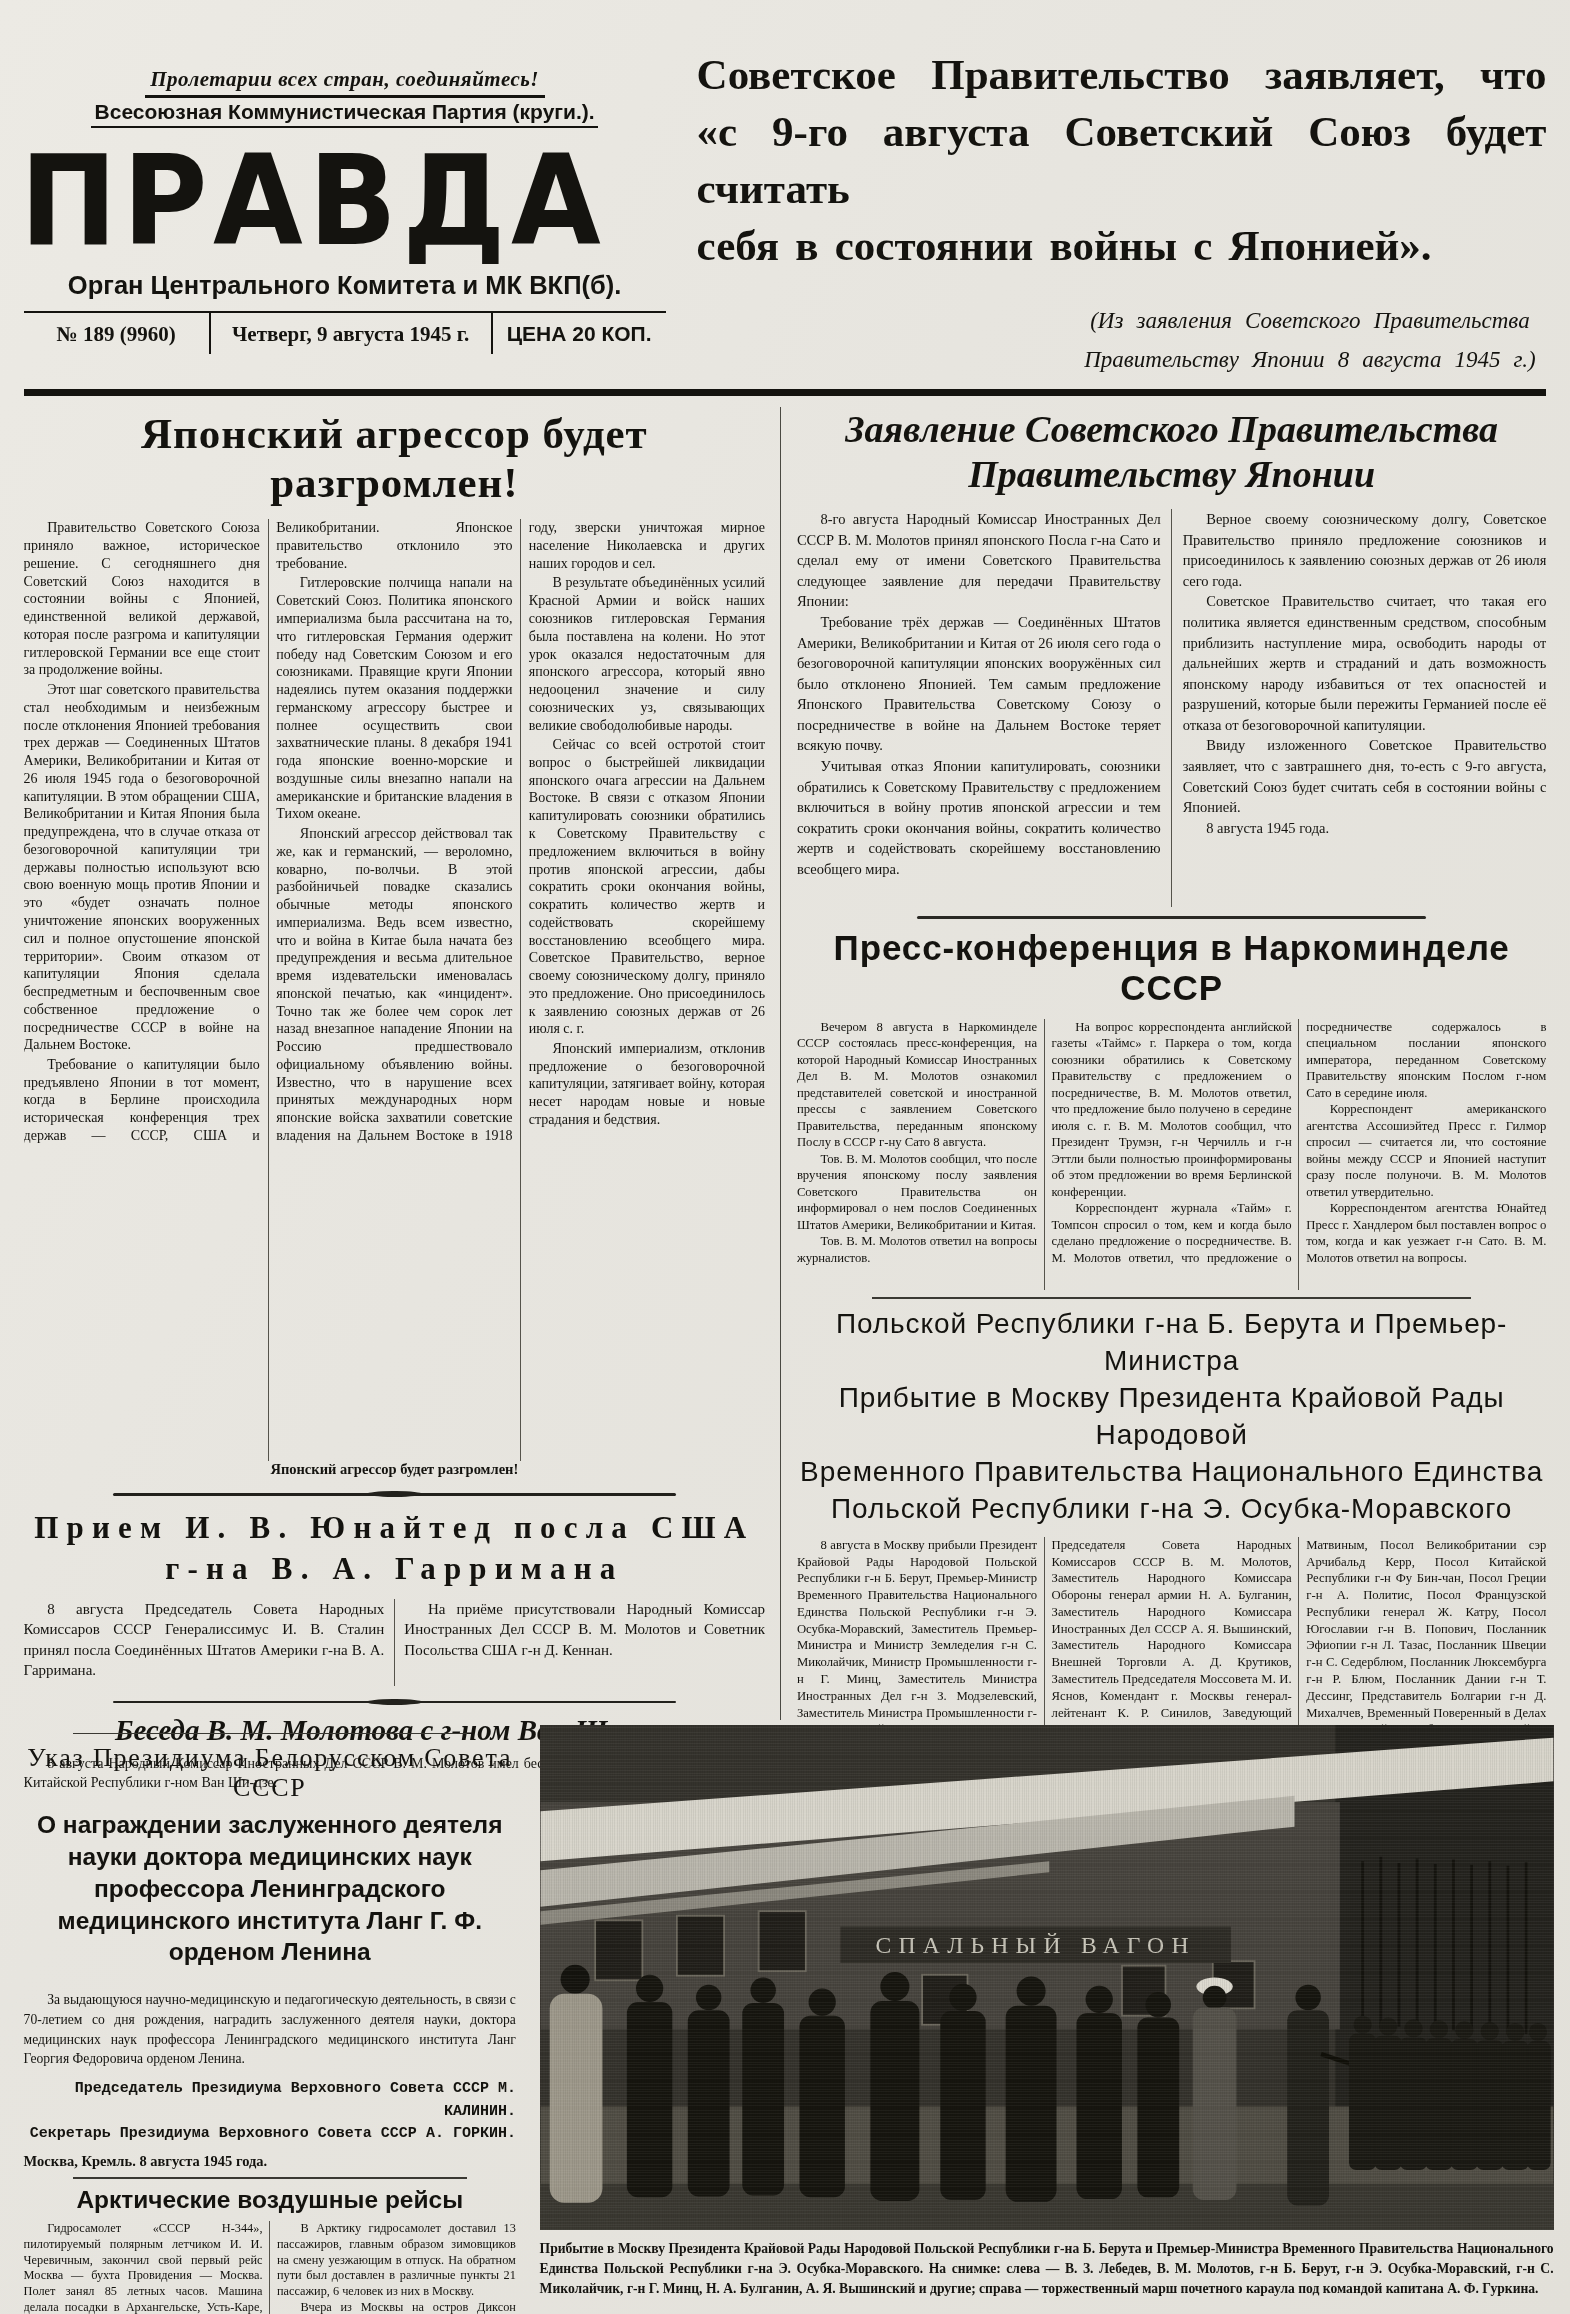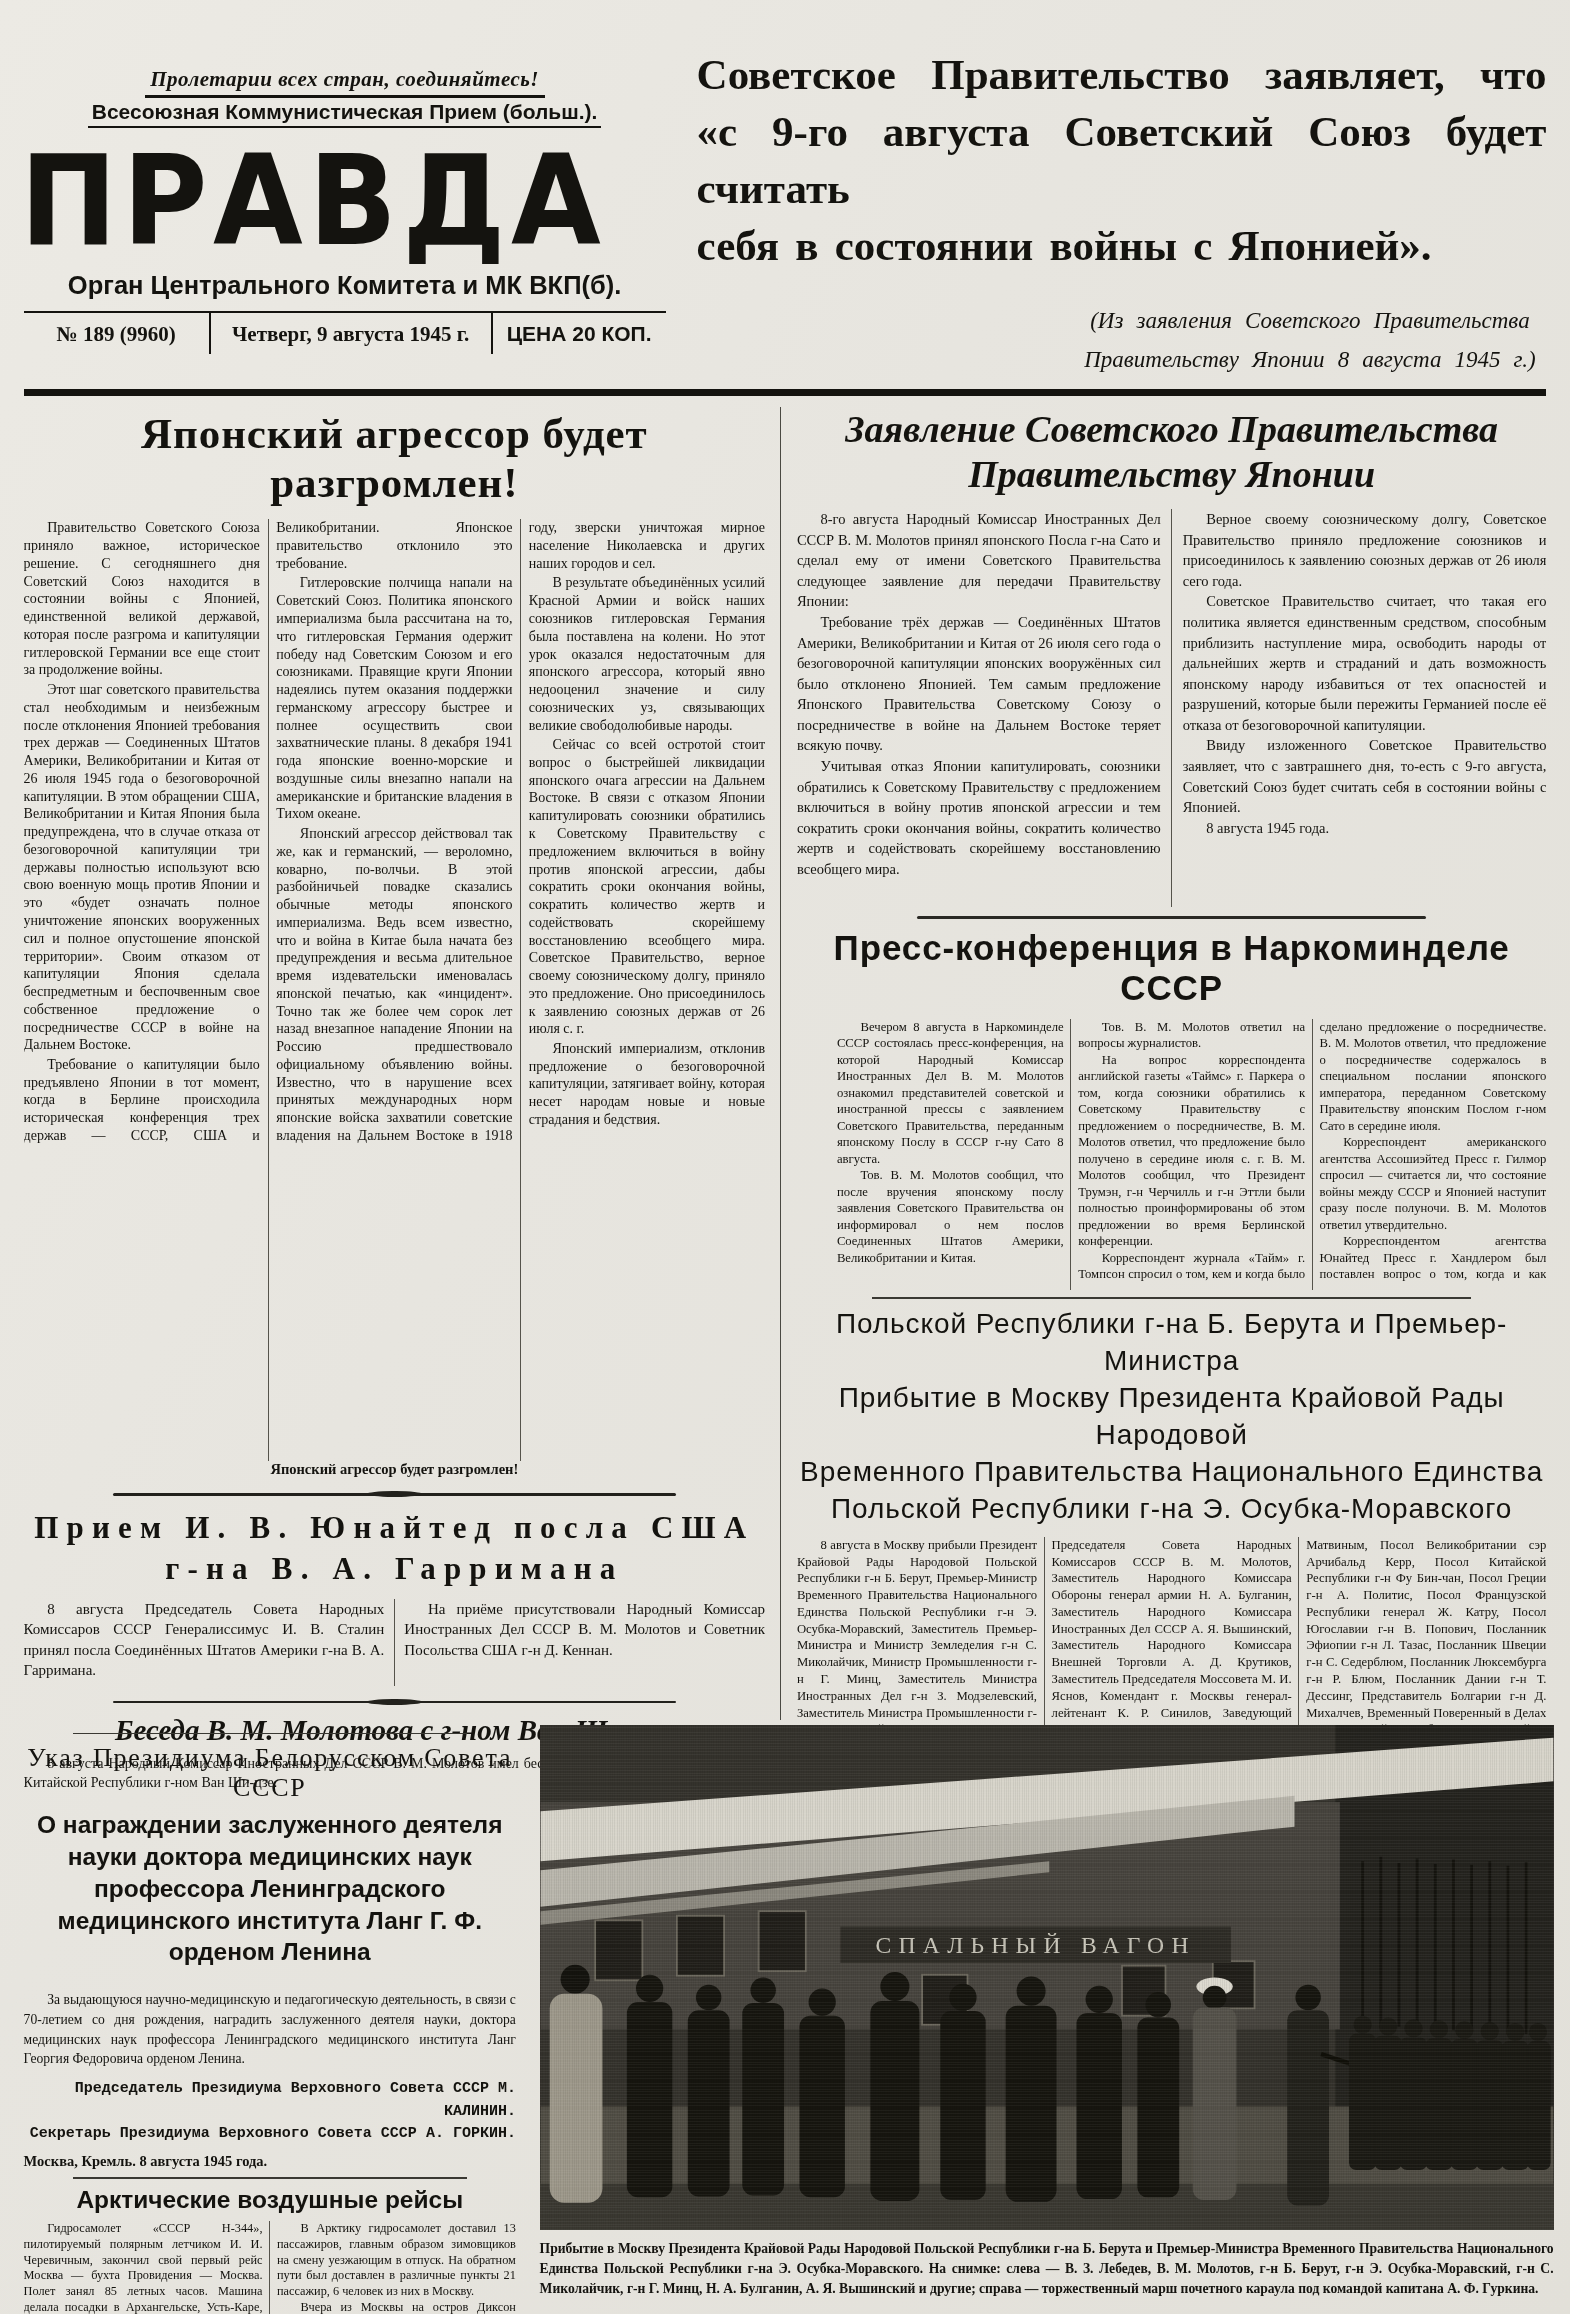--- a/index.html
+++ b/index.html
@@ -58,21 +58,21 @@
     height:87px; overflow:hidden; font-size:15px; line-height:1.35;}
   .conversation-title { text-align:center; font-weight:bold; font-style:italic; font-size:29px; margin:7.3px 0 7.3px;}
   .conversation-body { font-size:14px; line-height:1.35; height:47px; overflow:hidden;}
   
   .statement-title { text-align:center; font-weight:bold; font-style:italic; font-size:38px; line-height:1.2; margin-bottom:11px;}
   .statement-body { column-count:2; column-gap:22px; column-rule:0.9px solid #55534b;
     height:398px; overflow:hidden; font-size:14.5px; line-height:1.42;}
   .press-title { text-align:center; font-family:"Liberation Sans",sans-serif; font-weight:bold;
     font-size:35px; margin:5.5px 0 11px; letter-spacing:0.9px;}
   .press-body { column-count:3; column-gap:14.5px; column-rule:0.9px solid #55534b;
-    height:271px; overflow:hidden; font-size:12.7px; line-height:1.3;margin-left:40px;}
+    height:271px; overflow:hidden; font-size:12.7px; line-height:1.3;}
   .arrival-title { text-align:center; font-family:"Liberation Sans",sans-serif;
     font-size:28px; line-height:1.32; margin:7.3px 0 9px; letter-spacing:0.9px;}
   .arrival-body { column-count:3; column-gap:14.5px; column-rule:0.9px solid #55534b;
     height:313px; overflow:hidden; font-size:12.7px; line-height:1.32;}
   
   .rowB { display:flex; margin-top:5.5px; }
   .colNarrow { width:505px; flex:0 0 auto; padding-right:12.7px;}
   .colPhoto { flex:1; padding-left:11px;}
   .decree-kicker { text-align:center; font-size:26px; letter-spacing:1.8px; margin:9px 0 5.5px;}
   .decree-title { text-align:center; font-family:"Liberation Sans",sans-serif; font-weight:bold;
@@ -94,21 +94,21 @@
   .caption { margin-top:9px; font-weight:bold; font-size:13.6px; line-height:1.45; text-align:justify;}
 </style>
 </head>
 <body>
 
 <div class="page">
 
   <div class="header">
     <div class="masthead">
       <div class="slogan-wrap"><span class="slogan">Пролетарии всех стран, соединяйтесь!</span></div>
-      <div class="party-wrap"><span class="party">Всесоюзная Коммунистическая Прием (больш.).</span></div>
+      <div class="party-wrap"><span class="party">Всесоюзная Коммунистическая Партия (круги.).</span></div>
       <div class="logo">ПРАВДА</div>
       <div class="organ">Орган Центрального Комитета и МК ВКП(б).</div>
       <div class="issue-bar">
         <div class="issue-no">№ 189 (9960)</div>
         <div class="issue-date">Четверг, 9 августа 1945 г.</div>
         <div class="issue-price">ЦЕНА 20 КОП.</div>
       </div>
     </div>
     <div class="banner">
       <div class="banner-line jl">Советское Правительство заявляет, что</div>

